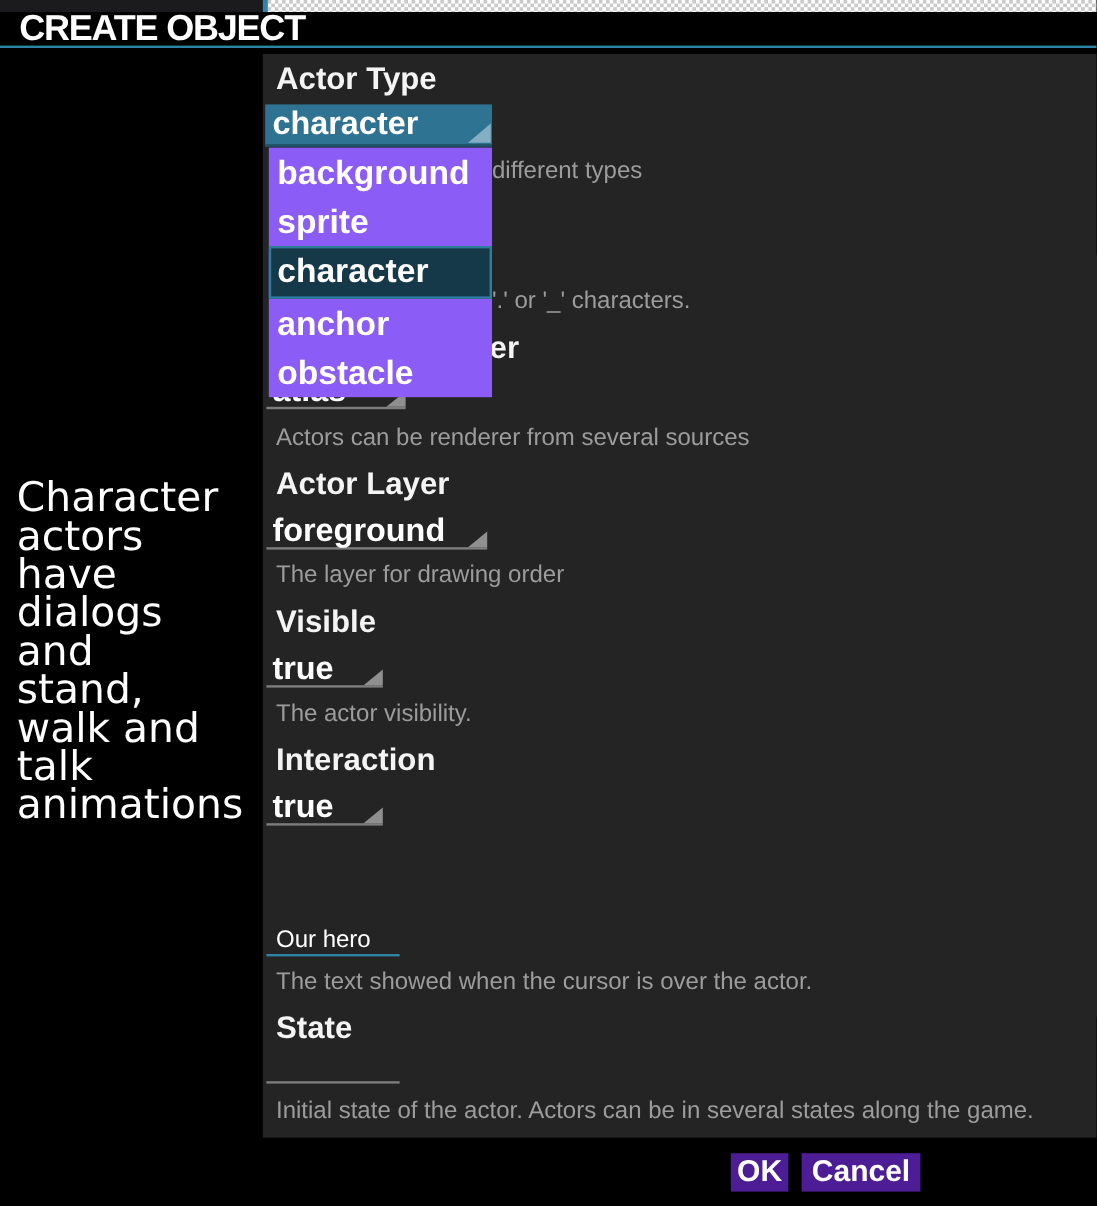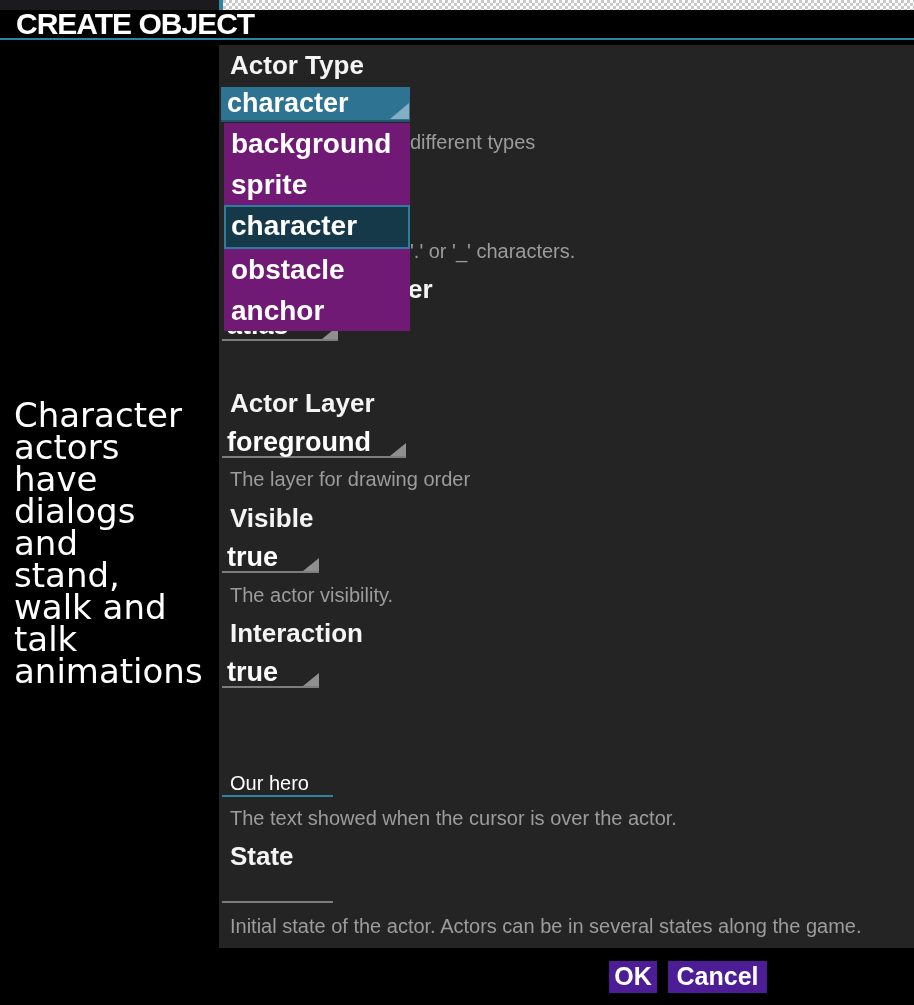--- a/index.html
+++ b/index.html
@@ -37,21 +37,21 @@
 
   
   .select-header { position:absolute; left:221px; top:87px; width:189px; height:35px;
                    background:#2e7492; border-bottom:2px solid #1f566c; }
   .select-header .val { display:block; padding-left:6px; color:#fff; font-weight:bold; font-size:27px; line-height:32px; }
   .select-header .tri-big { position:absolute; right:1px; bottom:1px; width:0; height:0;
                    border-left:19px solid transparent; border-bottom:16px solid #84aec3; }
 
   
   .dropdown-list { position:absolute; left:224px; top:123px; width:186px; height:208px;
-                   background:#701a75; z-index:5; display:flex; flex-direction:column; }
+                   background:#8b5cf6; z-index:5; display:flex; flex-direction:column; }
   .dropdown-item { flex:1; color:#fff; font-weight:bold; font-size:28px; line-height:41px;
                    padding-left:7px; white-space:nowrap; }
   .dropdown-item.selected { background:#16394a; border:2px solid #2e7d9e; padding-left:5px; line-height:37px; }
 
   
   .text-input { position:absolute; width:111px; height:27px; }
   .text-input .val { display:block; padding-left:8px; color:#fff; font-size:20px; line-height:26px; white-space:nowrap; }
   .ti-active { border-bottom:2px solid #2d84a4; }
   .ti-idle   { border-bottom:2px solid #7d7d7d; }
 
@@ -80,32 +80,33 @@
   <div class="label" style="left:230px; top:50px;">Actor Type</div>
 
   <div class="help" style="left:410px; top:131px;">different types</div>
   <div class="help" style="left:410px; top:240px;">'.' or '_' characters.</div>
   <div class="frag-bold" style="left:408px; top:274px;">er</div>
 
   <div class="select" style="left:222px; top:310px; width:116px; height:31px;">
     <span class="val">atlas</span>
     <span class="tri"></span>
   </div>
+  <div class="help" style="left:230px; top:354px;">Actors can be renderer from several sources</div>
 
   <div class="select-header">
     <span class="val">character</span>
     <span class="tri-big"></span>
   </div>
 
   <div class="dropdown-list">
     <div class="dropdown-item">background</div>
     <div class="dropdown-item">sprite</div>
     <div class="dropdown-item selected">character</div>
+    <div class="dropdown-item">anchor</div>
     <div class="dropdown-item">obstacle</div>
-    <div class="dropdown-item">anchor</div>
   </div>
 
   <div class="label" style="left:230px; top:388px;">Actor Layer</div>
   <div class="select" style="left:222px; top:427px; width:184px; height:31px;">
     <span class="val">foreground</span>
     <span class="tri"></span>
   </div>
   <div class="help" style="left:230px; top:468px;">The layer for drawing order</div>
 
   <div class="label" style="left:230px; top:503px;">Visible</div>

